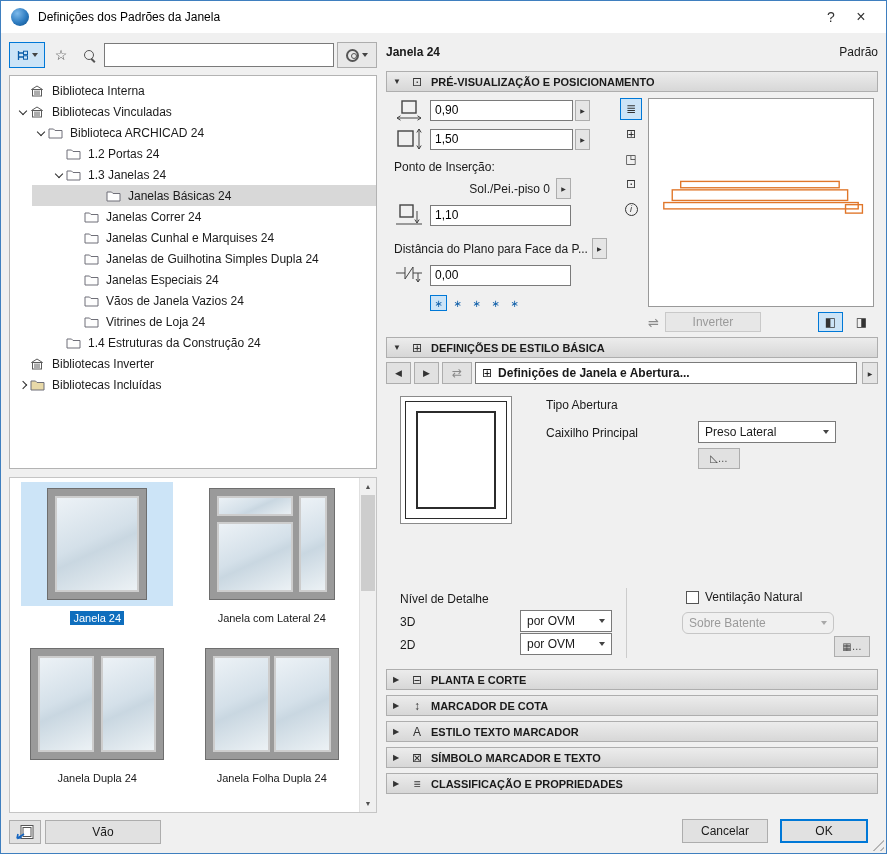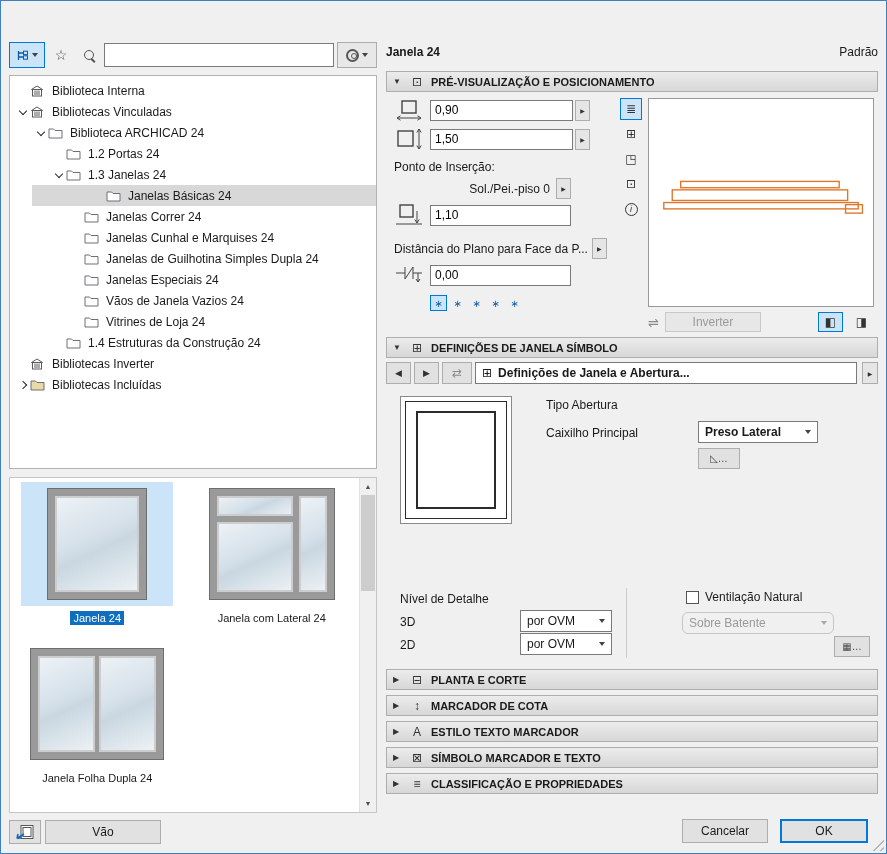--- a/index.html
+++ b/index.html
@@ -182,20 +182,26 @@
           background:repeating-linear-gradient(135deg,#b5b5b5 0 1.5px,transparent 1.5px 4.5px);
           clip-path:polygon(100% 0,100% 100%,0 100%); }
 
   svg.icn { display:block; }
 </style>
 </head>
 <body>
 
 <div class="dlg">
 
+  <div class="titlebar">
+    <span class="tb-logo"></span>
+    <span class="tb-title">Definições dos Padrões da Janela</span>
+    <span class="tb-btn">?</span>
+    <span class="tb-btn tb-close">×</span>
+  </div>
 
   <div class="leftcol">
 
     <div class="toolbar">
       <span class="tbx sel view-combo">
         <svg class="icn" width="14" height="13" viewBox="0 0 14 13">
           <path d="M2.5 2 v9 M2.5 4 h5 M2.5 8 h5" stroke="#0b5ca8" fill="none" stroke-width="1.3"></path>
           <rect x="7.5" y="2.2" width="4" height="3.4" fill="none" stroke="#0b5ca8"></rect>
           <rect x="7.5" y="6.8" width="4" height="3.4" fill="none" stroke="#0b5ca8"></rect>
         </svg>
@@ -395,20 +401,29 @@
           <div class="imgwrap">
             <div class="winframe w-lateral">
               <div class="glass g-t"></div>
               <div class="glass g-m"></div>
               <div class="glass g-s"></div>
             </div>
           </div>
           <span class="tlab">Janela com Lateral 24</span>
         </div>
 
+        <div class="thumb">
+          <div class="imgwrap">
+            <div class="winframe w-dupla">
+              <div class="glass"></div>
+              <div class="glass"></div>
+            </div>
+          </div>
+          <span class="tlab">Janela Dupla 24</span>
+        </div>
 
         <div class="thumb">
           <div class="imgwrap">
             <div class="winframe w-folha">
               <div class="glass"></div>
               <div class="glass"></div>
             </div>
           </div>
           <span class="tlab">Janela Folha Dupla 24</span>
         </div>
@@ -541,21 +556,21 @@
             <span class="doorbtn sel">◧</span>
             <span class="doorbtn">◨</span>
           </div>
         </div>
       </div>
     </div>
 
     <div class="sechdr coll">
       <span class="sec-arrow">▼</span>
       <span class="sec-icon">⊞</span>
-      <span class="sec-title">DEFINIÇÕES DE JANELA SÍMBOLO</span>
+      <span class="sec-title">DEFINIÇÕES DE ESTILO BÁSICA</span>
     </div>
 
     <div class="navrow">
       <span class="btn sqbtn">◀</span>
       <span class="btn sqbtn">▶</span>
       <span class="btn sqbtn wide">⇄</span>
       <span class="combo">
         <span class="cic">⊞</span>
         <span>Definições de Janela e Abertura...</span>
       </span>
@@ -565,21 +580,21 @@
     <div class="s2body">
       <div class="objpv">
         <div class="o2">
             <div class="o1"></div>
           </div>
       </div>
 
       <span class="pos b" style="left:160px; top:10px;">Tipo Abertura</span>
       <span class="pos" style="left:160px; top:38px;text-align:center;">Caixilho Principal</span>
 
-      <span class="ddl pos" style="left:312px; top:33px; width:120px;font-weight:bold;">
+      <span class="ddl pos" style="left:312px; top:33px; width:138px;">
         <span class="txt">Preso Lateral</span>
         <span class="dbtn">
             <span class="dd-caret"></span>
           </span>
       </span>
 
       <span class="btn toolbtn pos" style="left:312px; top:60px; width:42px;">◺…</span>
 
       <span class="pos b" style="left:14px; top:204px;">Nível de Detalhe</span>
       <span class="pos" style="left:14px; top:227px;">3D</span>

